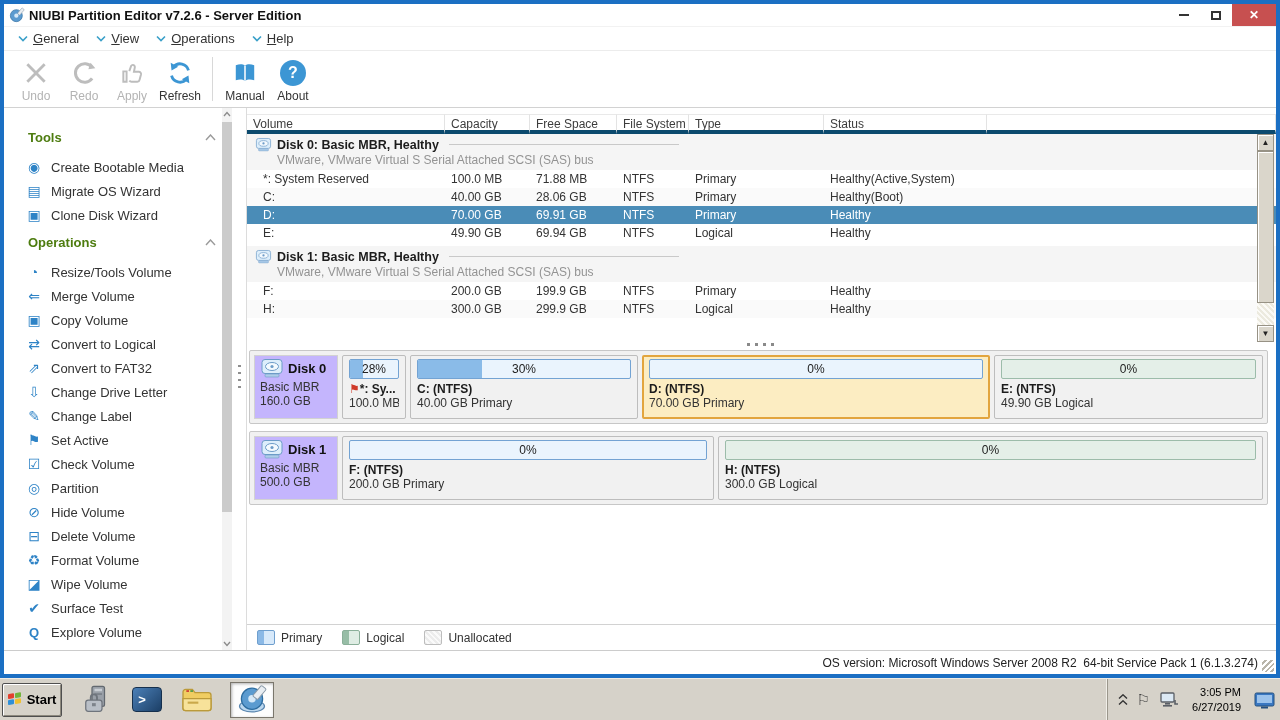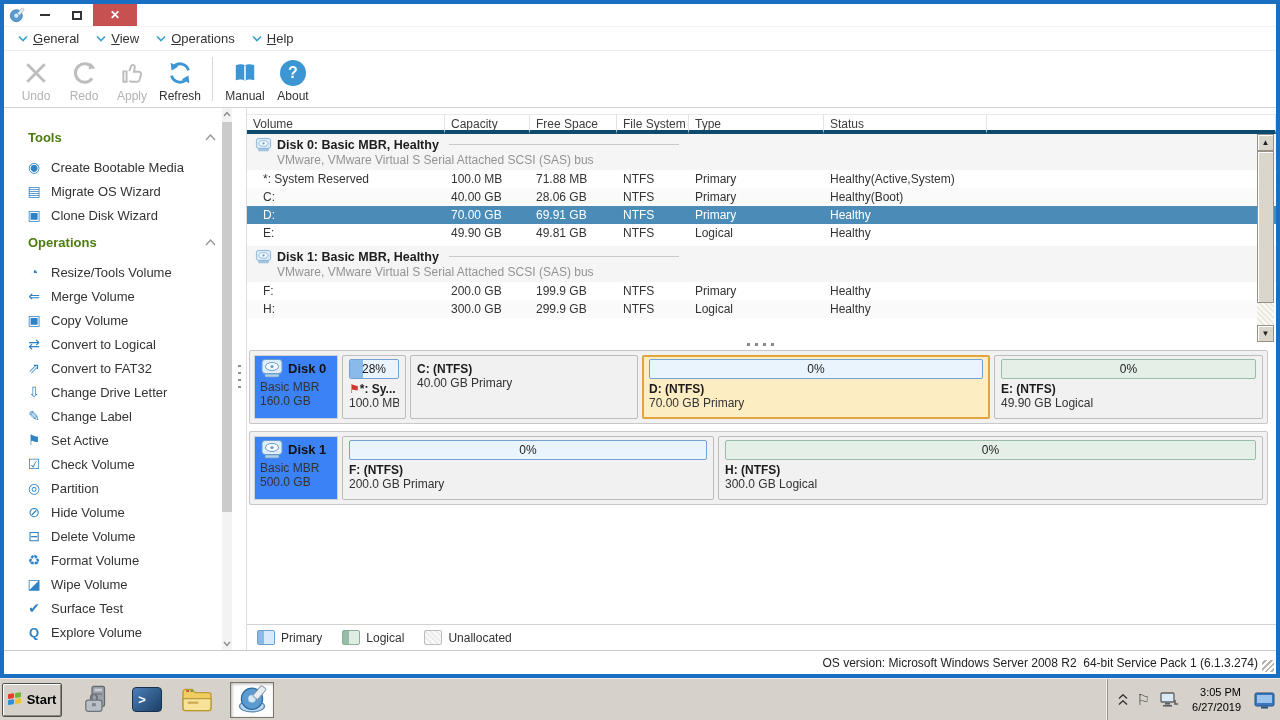--- a/index.html
+++ b/index.html
@@ -74,21 +74,21 @@
   .sthumb { position:absolute; left:0; top:17px; width:17px; height:152px; background:#dad6cb;
             border:1px solid #979285; box-shadow:inset 1px 1px 0 #fff; }
   .shatch { position:absolute; left:0; top:169px; width:17px; height:22px;
             background:repeating-linear-gradient(45deg,#eceadf 0 2px,#fbfaf6 2px 4px); }
   .hsplit { height:12px; display:flex; align-items:center; justify-content:center; }
   .hdots { width:30px; height:3px;
            background:repeating-linear-gradient(90deg,#8a8a8a 0 3px,transparent 3px 8px); }
   
   .diskpanel { height:74px; margin:0 8px 7px 2px; border:1px solid #c7c7c7; border-radius:2px;
                background:#f1f1f1; display:flex; gap:4px; padding:4px; }
-  .diskinfo { width:84px; flex:0 0 auto; border:1px solid #d2d2d2; background:#3b82f6;
+  .diskinfo { width:84px; flex:0 0 auto; border:1px solid #d2d2d2; background:#c4b5fd;
               padding:2px 5px; font-size:12px; color:#333; }
   .diskinfo .dtop { display:flex; align-items:center; gap:4px; margin-bottom:2px; }
   .diskinfo .drive { width:24px; height:20px; }
   .dname { font-size:13px; font-weight:bold; color:#111; }
   .part { border:1px solid #bdbdbd; border-radius:2px; background:#f1f1f1;
           padding:3px 6px 2px 6px; display:flex; flex-direction:column; min-width:0; }
   .part.selected { background:#fcedc2; border:2px solid #e2a53e; padding:2px 5px 1px 5px; }
   .bar { height:20px; border:1px solid #73a3d3; border-radius:2px; background:#eaf4fd;
          position:relative; display:flex; align-items:center; justify-content:center;
          font-size:12px; color:#222; overflow:hidden; flex:0 0 auto; }
@@ -138,20 +138,21 @@
 <body>
 
 <div class="window">
 
   <div class="titlebar">
     <svg class="appicon" viewBox="0 0 24 24">
       <circle cx="11" cy="13" r="9" fill="#5b9bd0" stroke="#2e6da0"></circle>
       <circle cx="11" cy="13" r="3.2" fill="#d6e9f8"></circle>
       <rect x="15.5" y="1.5" width="4.5" height="11" rx="1" transform="rotate(40 18 7)" fill="#e8edf2" stroke="#8a9aa8" stroke-width="0.8"></rect>
     </svg>
+    <div class="title">NIUBI Partition Editor v7.2.6 - Server Edition</div>
     <div class="wincontrols">
       <div class="wc wc-min">
           <i></i>
         </div>
       <div class="wc wc-max">
           <i></i>
         </div>
       <div class="wc wc-close">✕</div>
     </div>
   </div>
@@ -383,21 +384,21 @@
             <div class="cell">70.00 GB</div>
             <div class="cell">69.91 GB</div>
             <div class="cell">NTFS</div>
             <div class="cell">Primary</div>
             <div class="cell">Healthy</div>
             <div class="cell"></div>
         </div>
         <div class="vrow">
           <div class="cell">E:</div>
             <div class="cell">49.90 GB</div>
-            <div class="cell">49.81 GB</div>
+            <div class="cell">69.94 GB</div>
             <div class="cell">NTFS</div>
             <div class="cell">Logical</div>
             <div class="cell">Healthy</div>
             <div class="cell"></div>
         </div>
 
         <div class="grouphdr" style="margin-top:4px">
           <div class="g1">
             <svg class="drive" viewBox="0 0 24 20">
                 <rect x="2" y="1.5" width="20" height="14" rx="3" fill="#ddeefb" stroke="#6d9cc8"></rect>
@@ -457,20 +458,24 @@
         </div>
         <div class="part" style="width:64px;flex:0 0 auto">
           <div class="bar">
               <div class="fill" style="width: 28%;"></div>
               <span class="pct">28%</span>
             </div>
           <div class="pline1"><span class="pflag">⚑</span><span>*: Sy...</span></div>
           <div class="pline2">100.0 MB</div>
         </div>
         <div class="part" style="width:228px;flex:0 0 auto">
+          <div class="bar">
+              <div class="fill" style="width: 30%;"></div>
+              <span class="pct">30%</span>
+            </div>
           <div class="pline1">C: (NTFS)</div>
           <div class="pline2">40.00 GB Primary</div>
         </div>
         <div class="part selected" style="width:348px;flex:0 0 auto">
           <div class="bar">
               <div class="fill" style="width: 0%;"></div>
               <span class="pct">0%</span>
             </div>
           <div class="pline1">D: (NTFS)</div>
           <div class="pline2">70.00 GB Primary</div>

